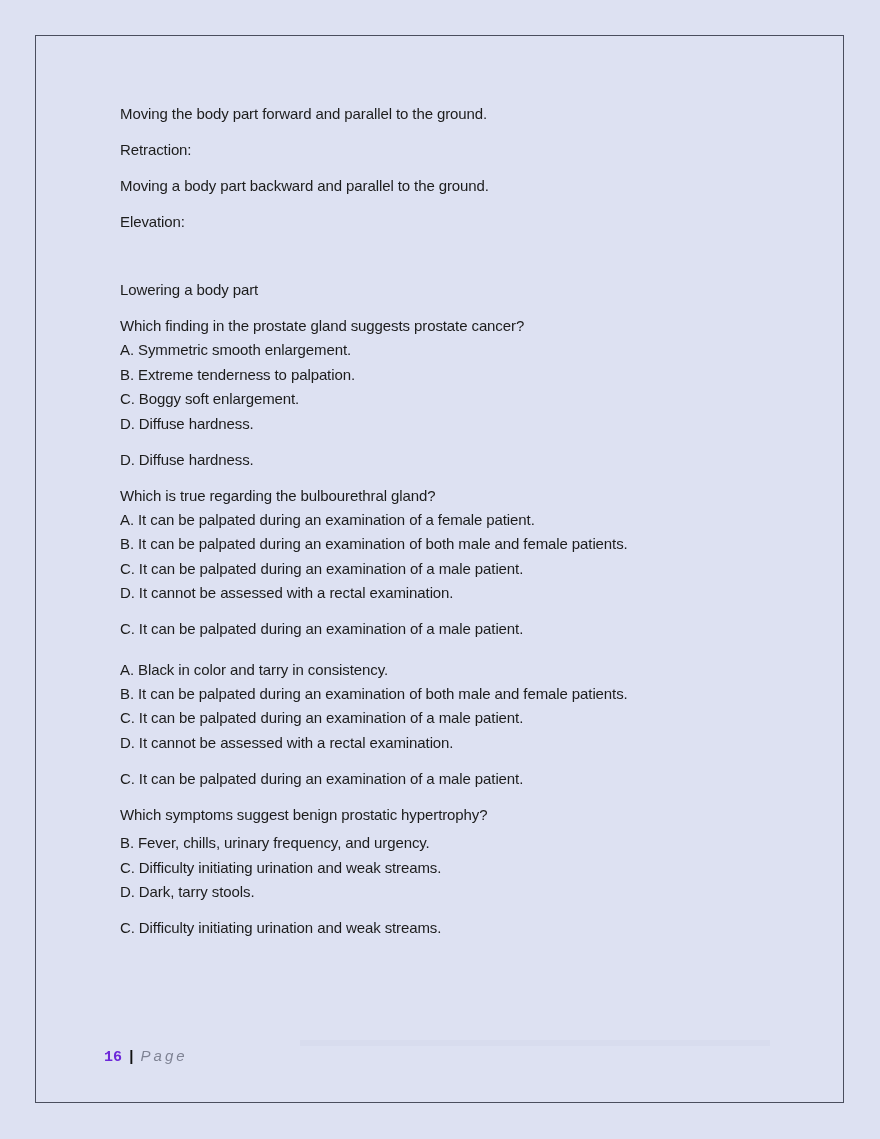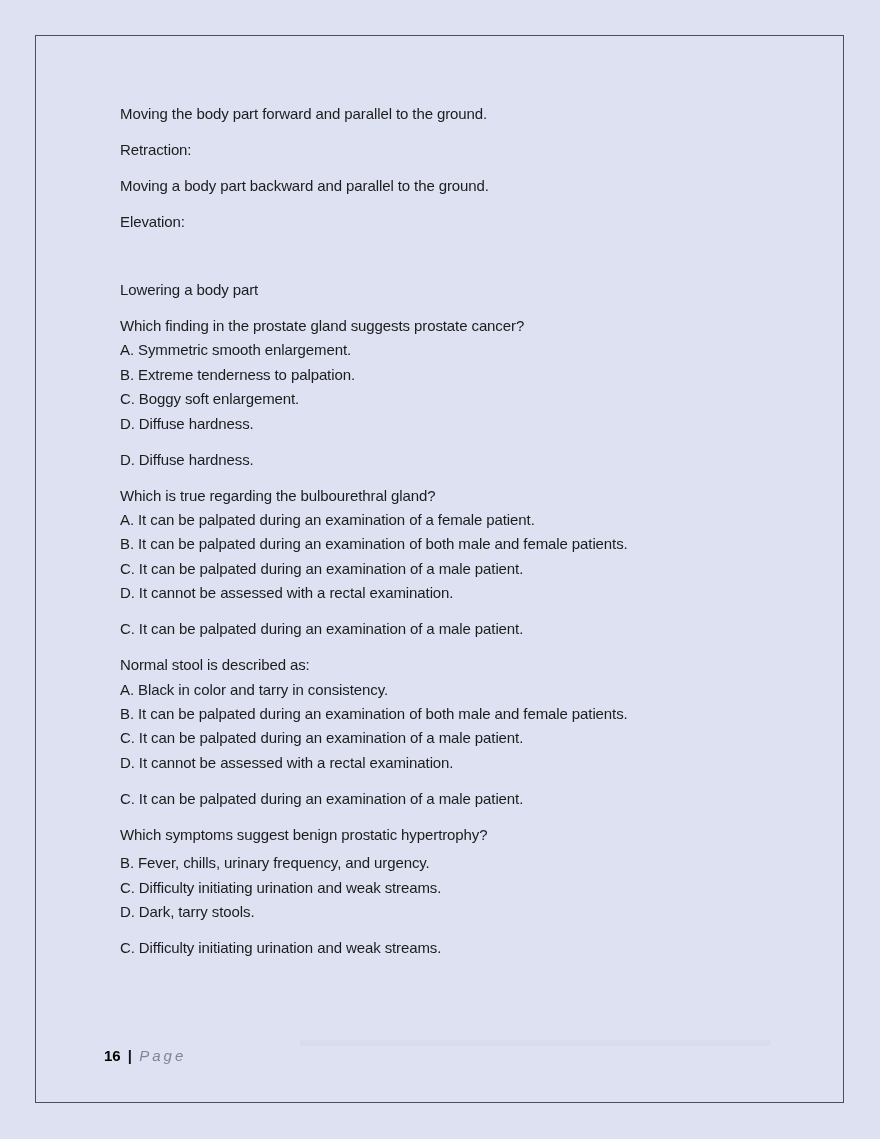--- a/index.html
+++ b/index.html
@@ -9,21 +9,21 @@
   }
   .frame {
     position:absolute; left:35px; top:35px; width:809px; height:1068px;
     border:1px solid #4a4e5e; box-sizing:border-box;
   }
   .content { position:absolute; left:104px; top:104px; width:700px;margin-left:16px; }
   .p { font-size:15px; line-height:20px; margin:0; white-space:nowrap; letter-spacing:-0.1px; }
   .gap { height:16px; }
   .gap-s { height:4.4px; }
   .footer { position:absolute; left:104px; top:1046px; font-size:15px; line-height:20px; white-space:nowrap; }
-  .footer .num { font-weight:bold; color:#000000; }
+  .footer .num { font-weight:bold; color:#6d28d9;font-family:Liberation Mono, monospace; }
   .footer .bar { font-weight:bold; color:#111; margin:0 3px; }
   .footer .page { color:#7f8394; letter-spacing:3px;font-style:italic; }
   .footer-line {
     position:absolute; left:300px; top:1040px; width:470px; height:6px; background:#d8dcee;
   }
 </style>
 </head>
 <body>
 
 <div class="frame"></div>
@@ -66,21 +66,20 @@
     <div class="gap-s"></div>
     <p class="p">C. It can be palpated during an examination of a male patient.</p>
     <div class="gap-s"></div>
     <p class="p">D. It cannot be assessed with a rectal examination.</p>
     <div class="gap"></div>
     <p class="p">C. It can be palpated during an examination of a male patient.</p>
   </div>
   <div class="gap"></div>
 
   <div>
-    <p class="p">Normal stool is described as:</p>
     <div class="gap-s"></div>
     <p class="p">A. Black in color and tarry in consistency.</p>
     <div class="gap-s"></div>
     <p class="p">B. It can be palpated during an examination of both male and female patients.</p>
     <div class="gap-s"></div>
     <p class="p">C. It can be palpated during an examination of a male patient.</p>
     <div class="gap-s"></div>
     <p class="p">D. It cannot be assessed with a rectal examination.</p>
     <div class="gap"></div>
     <p class="p">C. It can be palpated during an examination of a male patient.</p>

